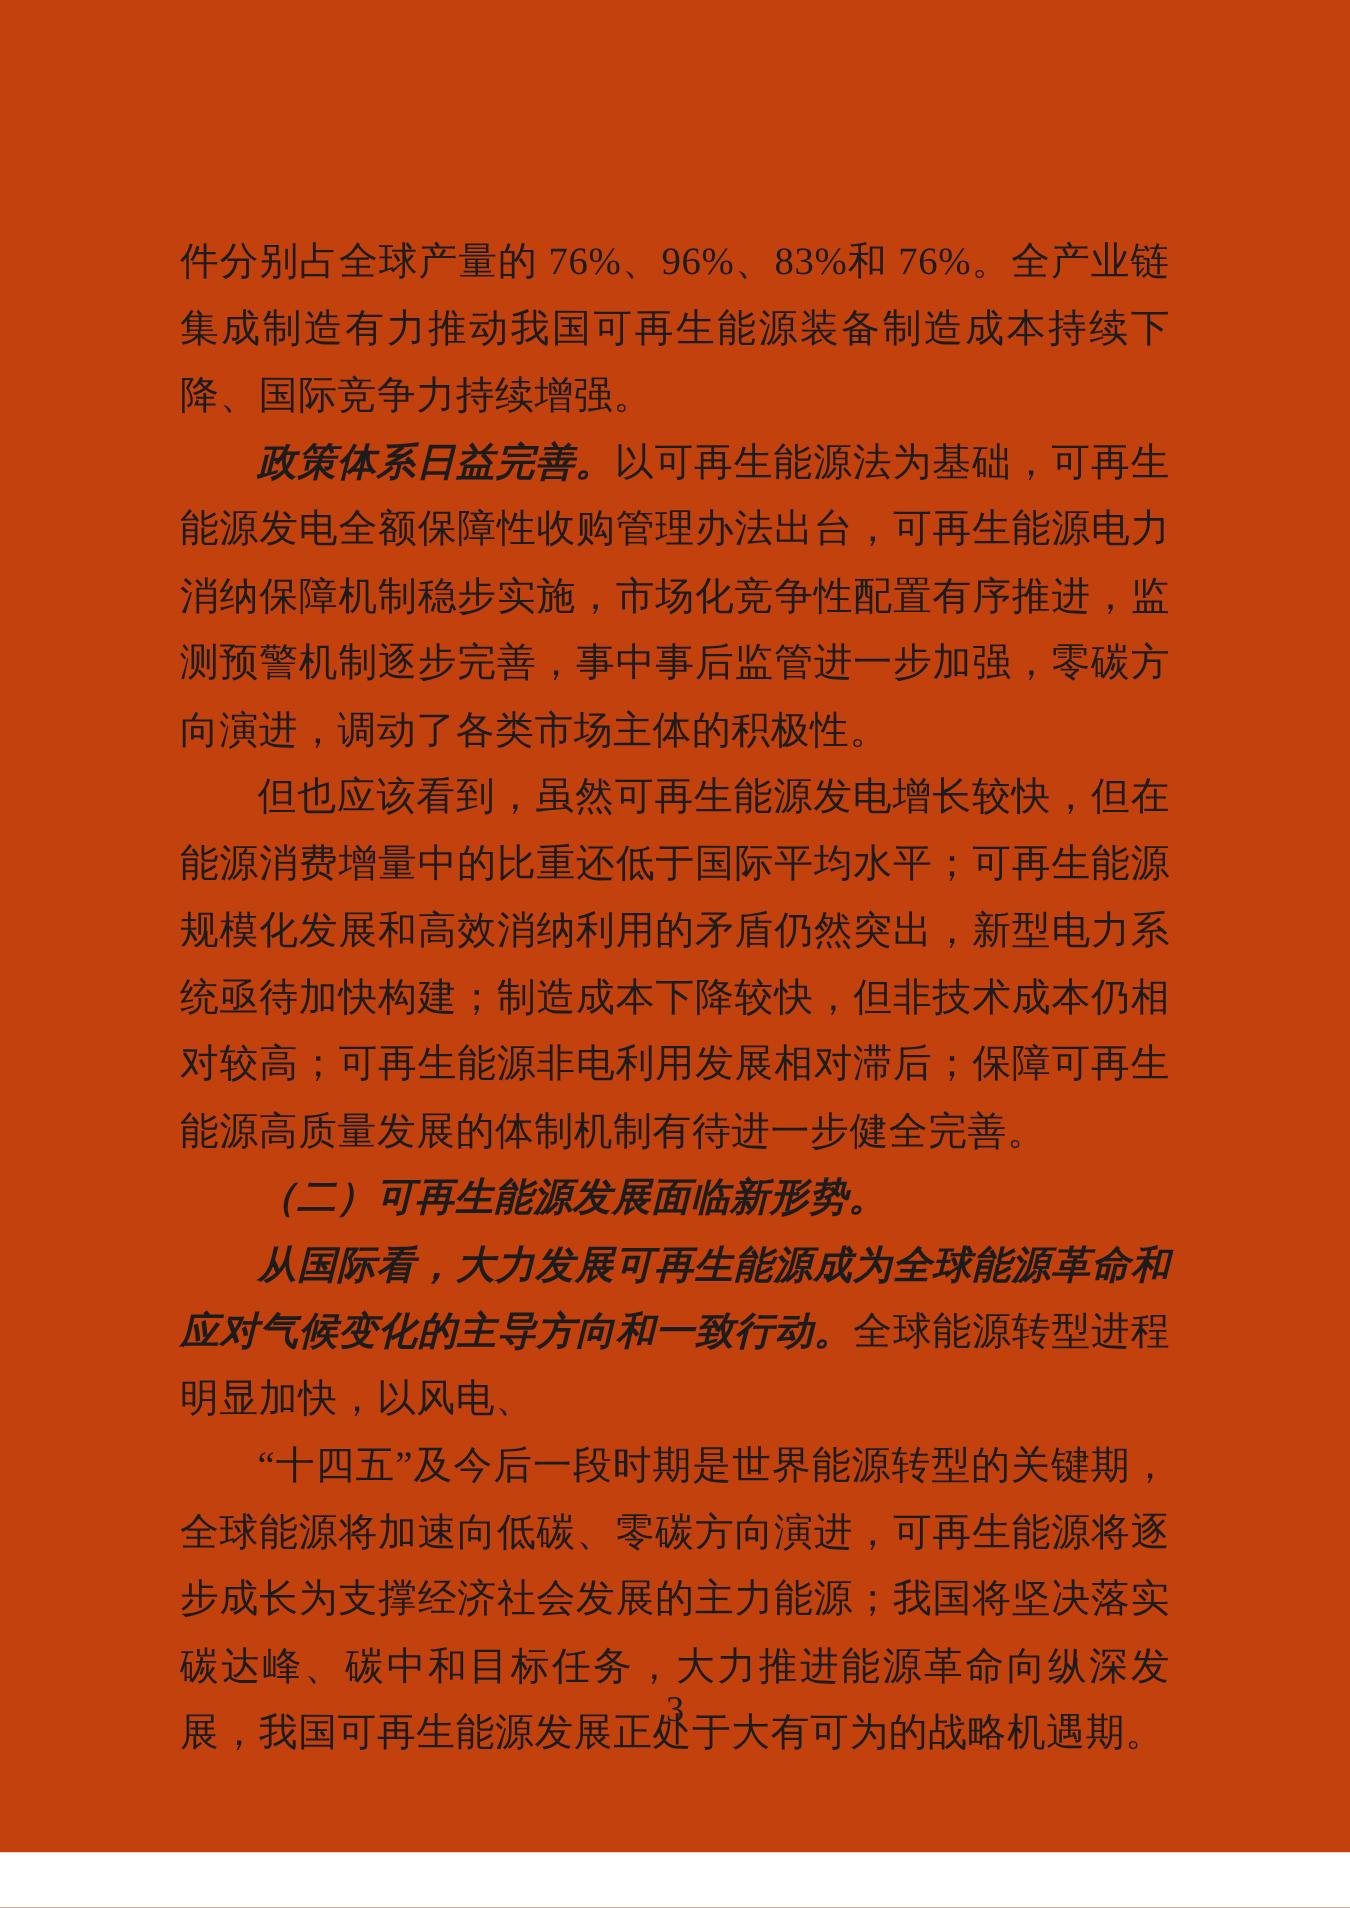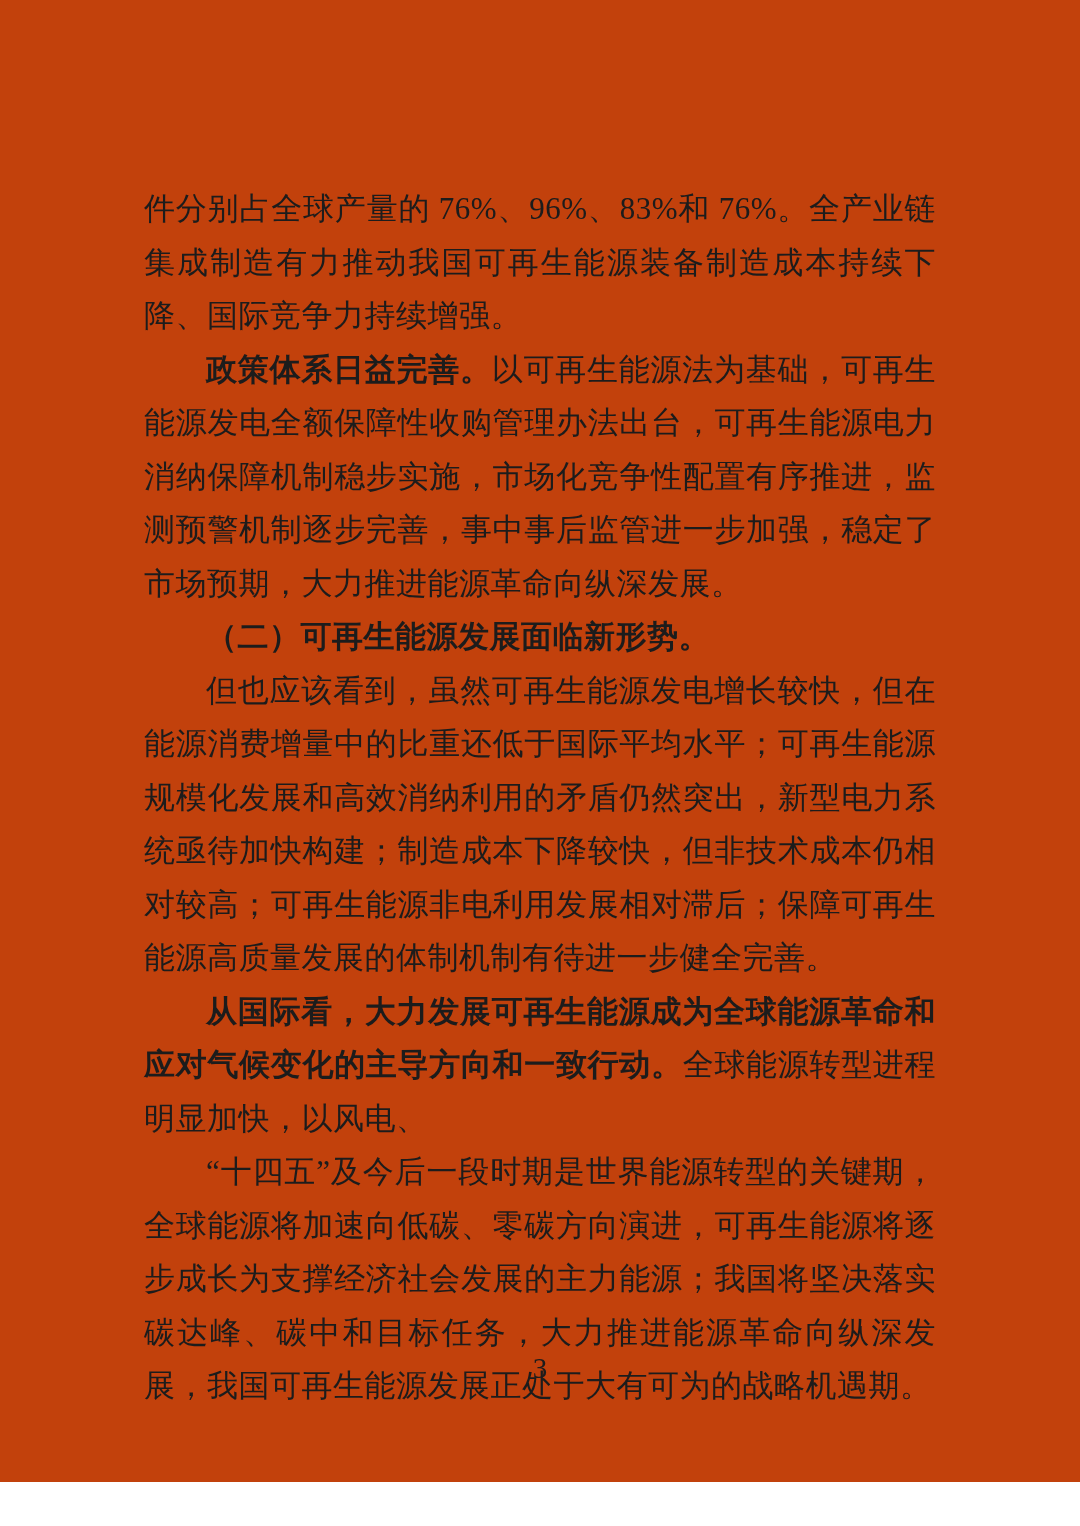--- a/index.html
+++ b/index.html
@@ -28,38 +28,39 @@
   }
   .content p {
     margin: 0;
     padding: 0;
   }
   .content p.indent {
     text-indent: 2em;
   }
   .bold {
     font-weight: bold;
+    font-style: italic;
   }
   .page-number {
     position: absolute;
     left: 0;
     top: 1352px;
     width: 1080px;
     text-align: center;
     font-size: 29px;
     color: #1c1c1c;
   }
 </style>
 </head>
 <body>
 
 <div class="page">
   <div class="content">
 
   <p class=""><span>件分别占全球产量的 76%、96%、83%和 76%。全产业链集成制造有力推动我国可再生能源装备制造成本持续下降、国际竞争力持续增强。</span></p>
-      <p class="indent"><span class="bold">政策体系日益完善。</span><span>以可再生能源法为基础，可再生能源发电全额保障性收购管理办法出台，可再生能源电力消纳保障机制稳步实施，市场化竞争性配置有序推进，监测预警机制逐步完善，事中事后监管进一步加强，稳定了市场预期，大力推进能源革命向纵深发展。</span></p>
+      <p class="indent"><span class="bold">政策体系日益完善。</span><span>以可再生能源法为基础，可再生能源发电全额保障性收购管理办法出台，可再生能源电力消纳保障机制稳步实施，市场化竞争性配置有序推进，监测预警机制逐步完善，事中事后监管进一步加强，零碳方向演进，调动了各类市场主体的积极性。</span></p>
+      <p class="indent"><span>但也应该看到，虽然可再生能源发电增长较快，但在能源消费增量中的比重还低于国际平均水平；可再生能源规模化发展和高效消纳利用的矛盾仍然突出，新型电力系统亟待加快构建；制造成本下降较快，但非技术成本仍相对较高；可再生能源非电利用发展相对滞后；保障可再生能源高质量发展的体制机制有待进一步健全完善。</span></p>
       <p class="indent"><span class="bold">（二）可再生能源发展面临新形势。</span></p>
-      <p class="indent"><span>但也应该看到，虽然可再生能源发电增长较快，但在能源消费增量中的比重还低于国际平均水平；可再生能源规模化发展和高效消纳利用的矛盾仍然突出，新型电力系统亟待加快构建；制造成本下降较快，但非技术成本仍相对较高；可再生能源非电利用发展相对滞后；保障可再生能源高质量发展的体制机制有待进一步健全完善。</span></p>
       <p class="indent"><span class="bold">从国际看，大力发展可再生能源成为全球能源革命和应对气候变化的主导方向和一致行动。</span><span>全球能源转型进程明显加快，以风电、</span></p>
       <p class="indent"><span>“十四五”及今后一段时期是世界能源转型的关键期，全球能源将加速向低碳、零碳方向演进，可再生能源将逐步成长为支撑经济社会发展的主力能源；我国将坚决落实碳达峰、碳中和目标任务，大力推进能源革命向纵深发展，我国可再生能源发展正处于大有可为的战略机遇期。</span></p>
     </div>
   <div class="page-number">3</div>
 </div>
 
 </body></html>

